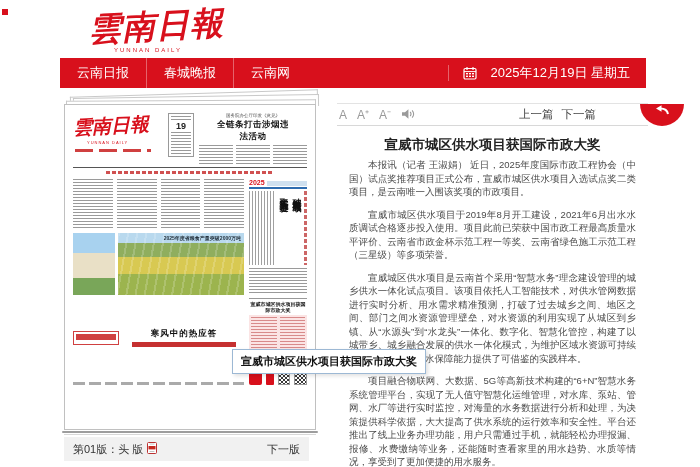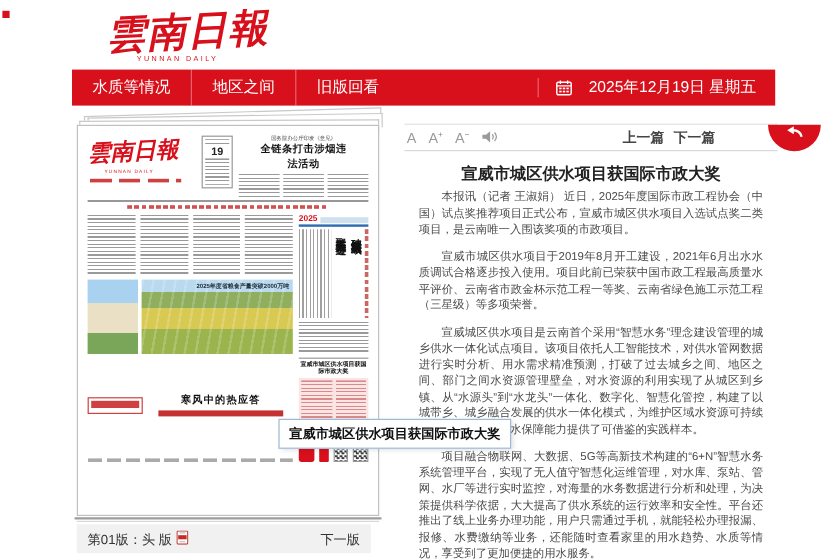--- a/index.html
+++ b/index.html
@@ -111,21 +111,21 @@
     display:flex;align-items:center;padding:12px 9px;font-size:11px;color:#333;}
   .pager-left{display:flex;align-items:center;gap:4px;}
   .pager-next{margin-left:auto;cursor:pointer;color:#333;text-decoration:none;}
 
   
   .toolbar{position:absolute;left:337px;top:103px;width:311px;height:23px;
     border-top:1px solid #e3e3e3;border-bottom:1px solid #d8d8d8;display:flex;align-items:center;}
   .tb-left{display:flex;align-items:center;gap:10px;color:var(--icon-gray);font-size:12px;padding-left:2px;}
   .tb-btn{cursor:pointer;line-height:1;}
   .tb-right{margin-left:auto;display:flex;gap:8px;font-size:11.5px;color:#444;padding-right:52px;}
-  .tb-right span{cursor:pointer;font-weight:bold;}
+  .tb-right span{cursor:pointer;}
   .return-btn{position:absolute;left:640px;top:104px;width:44px;height:22px;background:var(--red);
     border-radius:0 0 22px 22px;display:flex;align-items:flex-start;justify-content:center;cursor:pointer;}
 
   .art-title{position:absolute;left:337px;top:136px;width:311px;text-align:center;
     font-size:13.5px;font-weight:bold;color:#222;}
   .art-body{position:absolute;left:337px;top:158px;width:311px;font-size:9.5px;line-height:13.5px;
     color:var(--body-text);text-align:justify;}
   .art-body p{text-indent:2em;margin:0 12px 9px;}
 
   
@@ -139,23 +139,23 @@
 <div id="app">
 
   <div class="corner-mark"></div>
 
   <div class="logo">
     <div class="logo-text">雲南日報</div>
     <div class="logo-sub">YUNNAN DAILY</div>
   </div>
 
   <nav class="nav">
-    <a class="nav-item">水质等情况</a>
-    <a class="nav-item">地区之间</a>
-    <a class="nav-item">旧版回看</a>
+    <a class="nav-item">云南日报</a>
+    <a class="nav-item">春城晚报</a>
+    <a class="nav-item">云南网</a>
     <span class="nav-cal">
       <svg width="14" height="14" viewBox="0 0 14 14">
         <rect x="1" y="2.5" width="12" height="10.5" rx="1.2" fill="none" stroke="#fff" stroke-width="1.2"></rect>
         <line x1="4" y1="1" x2="4" y2="4" stroke="#fff" stroke-width="1.2"></line>
         <line x1="10" y1="1" x2="10" y2="4" stroke="#fff" stroke-width="1.2"></line>
         <line x1="1" y1="5.6" x2="13" y2="5.6" stroke="#fff" stroke-width="1"></line>
         <rect x="3" y="7" width="2" height="1.4" fill="#fff"></rect>
           <rect x="6" y="7" width="2" height="1.4" fill="#fff"></rect>
           <rect x="9" y="7" width="2" height="1.4" fill="#fff"></rect>
         <rect x="3" y="9.6" width="2" height="1.4" fill="#fff"></rect>

